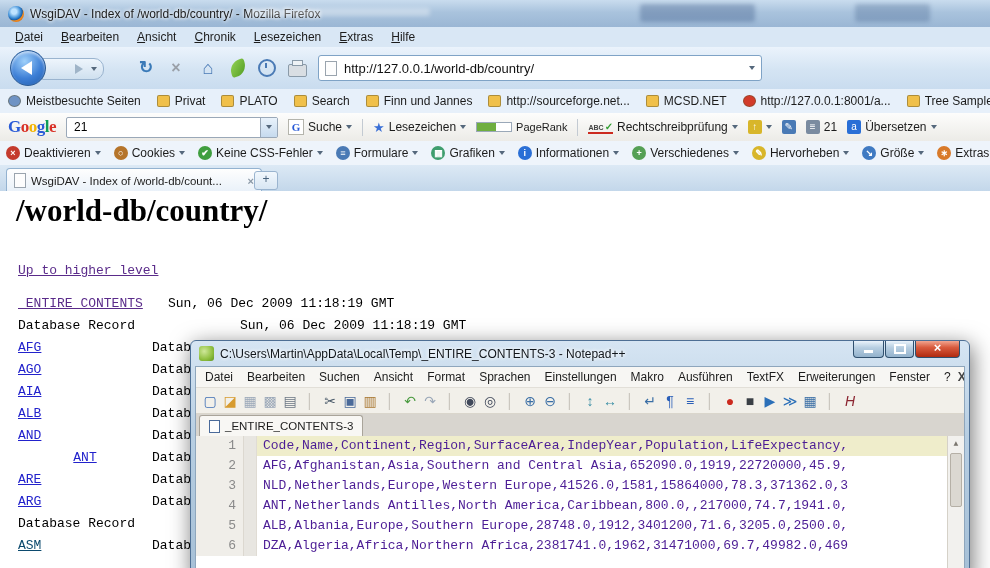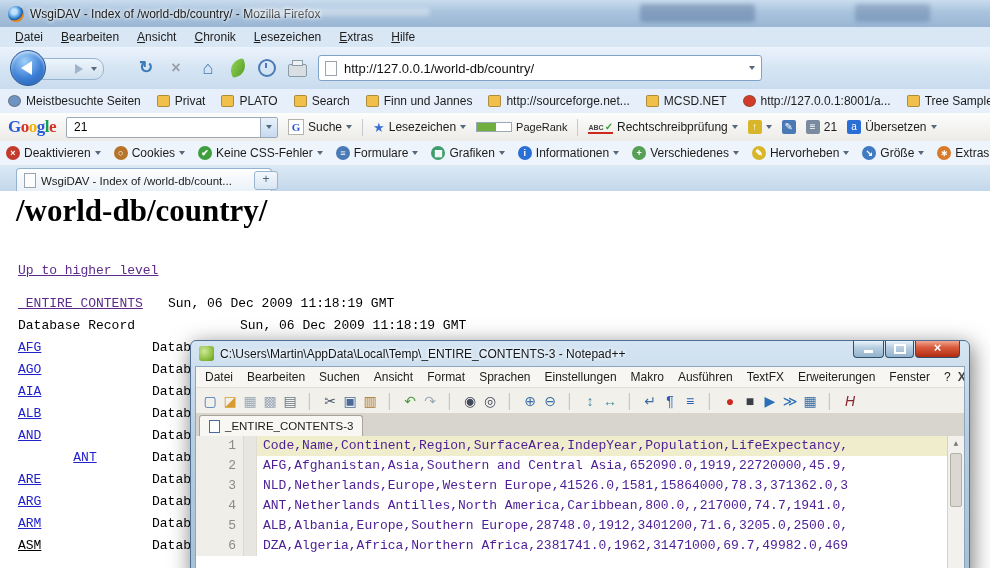--- a/index.html
+++ b/index.html
@@ -91,21 +91,21 @@
   #devbar{position:absolute;left:0;top:141px;width:990px;height:24px;background:#eef4fb;
     border-bottom:1px solid #b9cde2;display:flex;align-items:center;padding-left:6px;gap:13px;
     font-size:12px;white-space:nowrap;overflow:hidden;}
   .dev-item{display:flex;align-items:center;gap:4px;}
   .dev-ico{width:14px;height:14px;border-radius:50%;color:#fff;font-size:9px;font-weight:bold;
     text-align:center;line-height:14px;display:inline-block;}
 
   
   #tabbar{position:absolute;left:0;top:165px;width:990px;height:26px;
     background:linear-gradient(#dce9f5,#c3d7ea);border-bottom:1px solid #96b5d2;}
-  .ff-tab{position:absolute;left:16px;top:3px;width:240px;height:23px;
+  .ff-tab{position:absolute;left:6px;top:3px;width:240px;height:23px;
     background:linear-gradient(#fefefe,#e9f1f9);border:1px solid #93b2d0;border-bottom:none;
     border-radius:4px 4px 0 0;display:flex;align-items:center;padding:0 7px;gap:5px;font-size:11.5px;}
   .ff-tab .lbl{flex:1;overflow:hidden;white-space:nowrap;}
   .tab-close{color:#8a98a6;font-weight:bold;font-size:11px;}
   .newtab-btn{position:absolute;left:254px;top:6px;width:22px;height:17px;border:1px solid #9ab4cf;
     border-radius:3px;background:linear-gradient(#f2f8fd,#d8e6f3);text-align:center;
     line-height:15px;font-size:12px;color:#48627c;}
 
   
   #content{position:absolute;left:0;top:191px;width:990px;height:377px;background:#fff;}
@@ -436,27 +436,26 @@
           <span class="dir-date">Sun, 06 Dec 2009 11:18:19 GMT</span>
         </div>
 
         <div class="dir-row">
           <span class="dir-name" style="color: rgb(34, 34, 204);">ARG</span>
           <span class="dir-type">Database Record</span>
           <span class="dir-date">Sun, 06 Dec 2009 11:18:19 GMT</span>
         </div>
 
         <div class="dir-row">
-          <span class="dir-name" style="color: rgb(34, 34, 204);">ARM</span>
-          <span class="dir-type">Database Record</span>
-          <span class="dir-date">Sun, 06 Dec 2009 11:18:19 GMT</span>
-        </div>
-
-        <div class="dir-row">
-          <span class="dir-name" style="color: #000000;">ASM</span>
+          <span class="dir-type">Database Record</span>
+          <span class="dir-date">Sun, 06 Dec 2009 11:18:19 GMT</span>
+        </div>
+
+        <div class="dir-row">
+          <span class="dir-name" style="color: #0c4a6e;">ASM</span>
           <span class="dir-type">Database Record</span>
           <span class="dir-date">Sun, 06 Dec 2009 11:18:19 GMT</span>
         </div>
       </div>
   </div>
 
   <div id="np-window">
     <div class="np-titlebar">
       <span class="np-logo"></span>
       <span class="np-title">C:\Users\Martin\AppData\Local\Temp\_ENTIRE_CONTENTS-3 - Notepad++</span>

